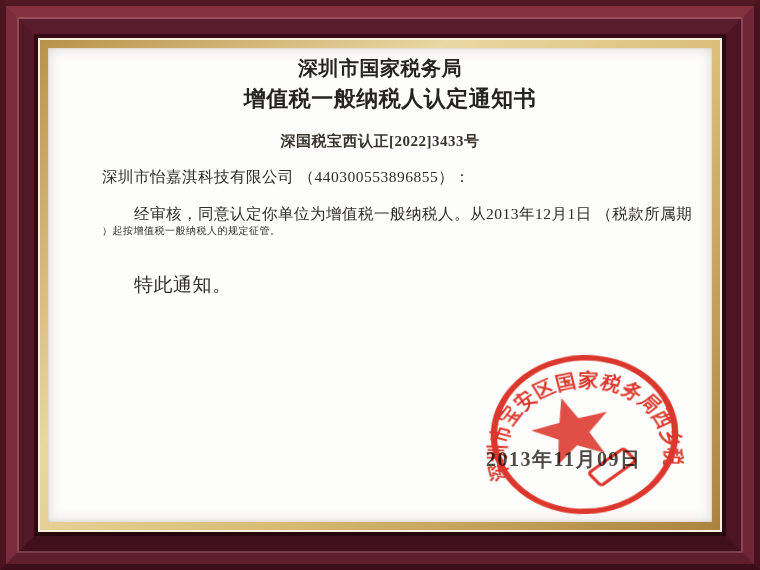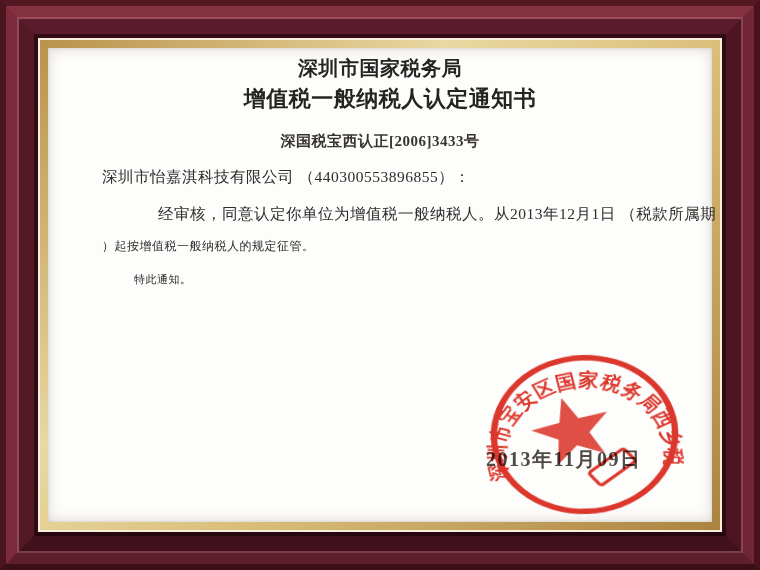--- a/index.html
+++ b/index.html
@@ -25,23 +25,23 @@
   .paper{position:absolute;inset:48px;background:#fdfdfc;
     box-shadow:inset 0 0 14px rgba(140,120,100,.28), inset 0 0 3px rgba(120,100,80,.25);}
   
   .content{position:absolute;inset:0;color:#2e2c2b;}
   .txt{position:absolute;white-space:nowrap;letter-spacing:.5px;}
   .center{left:50px;width:660px;text-align:center;}
   .t1{top:55px;font-size:20px;font-weight:700;color:#262422;}
   .t2{top:84px;font-size:22px;font-weight:700;color:#262422;padding-left:10px;}
   .docnum{top:132px;font-size:15px;font-weight:600;color:#38352f;}
   .addr{left:102px;top:167px;font-size:15.5px;}
-  .body1{left:134px;top:204px;font-size:15.5px;margin-left:24px;}
-  .body2{left:102px;top:238px;font-size:12px;}
-  .closing{left:134px;top:272px;font-size:11px;}
+  .body1{left:134px;top:204px;font-size:15.5px;}
+  .body2{left:102px;top:224px;font-size:10px;}
+  .closing{left:134px;top:272px;font-size:19px;}
   
   .seal{position:absolute;left:486px;top:351px;width:197px;height:167px;
     opacity:.92;filter:blur(.35px) saturate(1.05);transform:rotate(-2deg);}
   .date{position:absolute;left:486px;top:446px;font-size:20px;font-weight:700;
     color:#4e4a47;letter-spacing:1.5px;white-space:nowrap;mix-blend-mode:multiply;}
 </style>
 </head>
 <body>
 
 <div class="scene">
@@ -50,21 +50,21 @@
   <div class="frame-mid"></div>
   <div class="frame-inner"></div>
   <div class="frame-line"></div>
   <div class="frame-highlight"></div>
   <div class="gold-liner"></div>
   <div class="paper"></div>
 
   <div class="content">
     <div class="txt center t1">深圳市国家税务局</div>
     <div class="txt center t2">增值税一般纳税人认定通知书</div>
-    <div class="txt center docnum">深国税宝西认正[2006]3433号</div>
+    <div class="txt center docnum">深国税宝西认正[2022]3433号</div>
     <div class="txt addr">深圳市怡嘉淇科技有限公司 （440300553896855）：</div>
     <div class="txt body1">经审核，同意认定你单位为增值税一般纳税人。从2013年12月1日 （税款所属期</div>
     <div class="txt body2">）起按增值税一般纳税人的规定征管。</div>
     <div class="txt closing">特此通知。</div>
 
     <svg class="seal" viewBox="0 0 200 200" preserveAspectRatio="none">
       <circle cx="100" cy="100" r="92" fill="none" stroke-width="6.5" stroke="#d2291e"></circle>
       <defs>
         <path id="ringArc" d="M 22 150 A 82 82 0 1 1 178 150" fill="none"></path>
       </defs>

